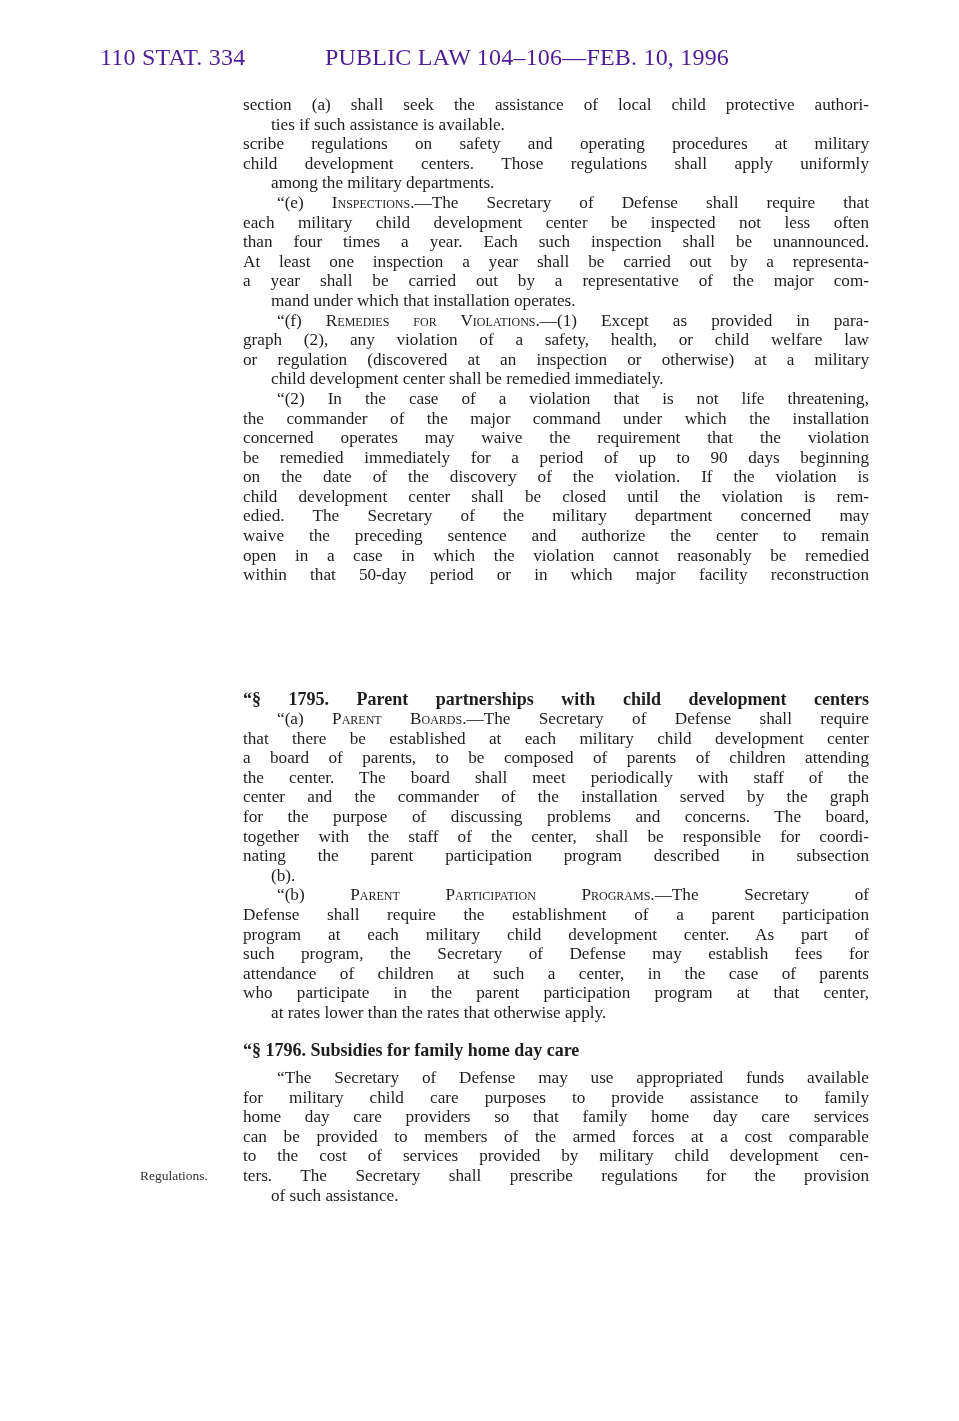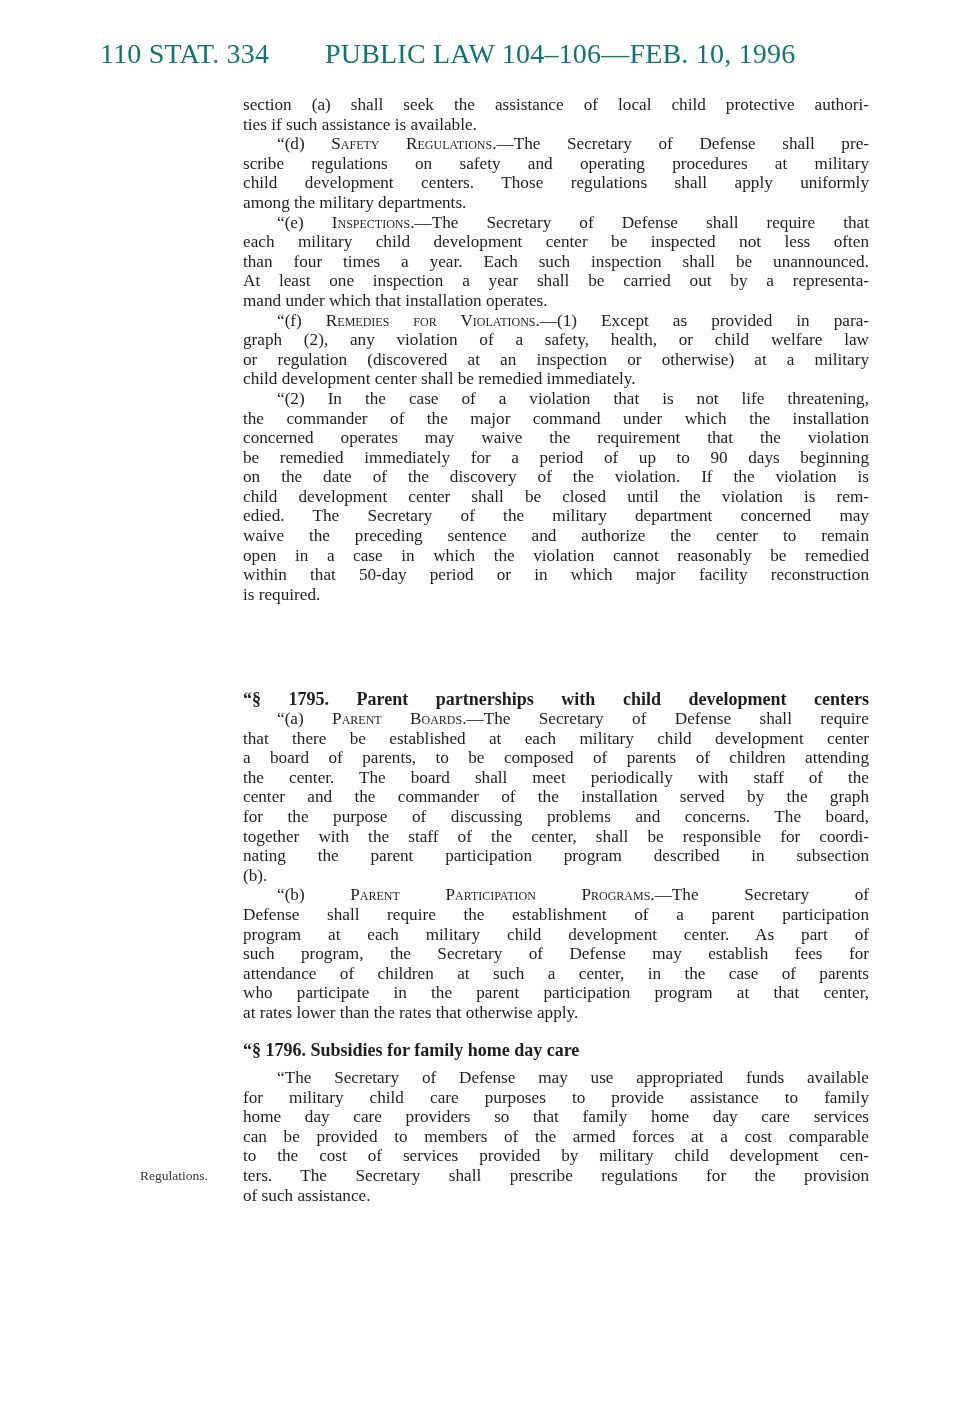--- a/index.html
+++ b/index.html
@@ -1,68 +1,67 @@
 <!DOCTYPE html>
 <html><head>
 <meta charset="utf-8">
 <style>
   html, body { margin: 0; padding: 0; background: #ffffff; }
   body { width: 959px; height: 1421px; position: relative; overflow: hidden; color: #1e1e1e;
          font-family: "Liberation Serif", "DejaVu Serif", serif; }
-  .hdr { position: absolute; top: 38px; font-size: 28px; letter-spacing: 0.2px; color: #0f766e; }
+  .hdr { position: absolute; top: 44px; font-size: 24px; letter-spacing: 0.2px; color: #4c1d95; }
   .hdr.left { left: 100px; }
   .hdr.center { left: 325px; }
   .body-col { position: absolute; left: 243px; width: 626px; }
   .ln { height: 19.6px; line-height: 19.6px; font-size: 17.2px; white-space: nowrap;
         text-align: justify; text-align-last: justify; overflow: visible; }
-  .ln.last { text-align-last: left; }
+  .ln.last { text-align-last: left; margin-left: 28px; }
   .ln.ind { padding-left: 34px; }
   .sc { font-variant: small-caps; }
   .sec-head { position: absolute; left: 243px; width: 626px; font-weight: bold; font-size: 18px;
               line-height: 22px; white-space: nowrap; text-align: justify; text-align-last: justify; }
   .sec-head.left { text-align-last: left; }
   .margin-note { position: absolute; left: 102px; font-size: 13.5px; color: #333; }
 </style>
 </head>
 <body>
 
 <div class="hdr left">110 STAT. 334</div>
 <div class="hdr center">PUBLIC LAW 104–106—FEB. 10, 1996</div>
 
 <div class="body-col" style="top:95px;">
   <div class="ln">section (a) shall seek the assistance of local child protective authori-</div>
   <div class="ln last">ties if such assistance is available.</div>
 
-  <div class="ln ind"><span>“(d) </span><span class="sc">Safety Regulations.</span><span>—The Secretary of Defense shall pre-</span></div>
   <div class="ln">scribe regulations on safety and operating procedures at military</div>
   <div class="ln">child development centers. Those regulations shall apply uniformly</div>
   <div class="ln last">among the military departments.</div>
 
   <div class="ln ind"><span>“(e) </span><span class="sc">Inspections.</span><span>—The Secretary of Defense shall require that</span></div>
   <div class="ln">each military child development center be inspected not less often</div>
   <div class="ln">than four times a year. Each such inspection shall be unannounced.</div>
   <div class="ln">At least one inspection a year shall be carried out by a representa-</div>
+  <div class="ln">a year shall be carried out by a representative of the major com-</div>
   <div class="ln last">mand under which that installation operates.</div>
 
   <div class="ln ind"><span>“(f) </span><span class="sc">Remedies for Violations.</span><span>—(1) Except as provided in para-</span></div>
   <div class="ln">graph (2), any violation of a safety, health, or child welfare law</div>
   <div class="ln">or regulation (discovered at an inspection or otherwise) at a military</div>
   <div class="ln last">child development center shall be remedied immediately.</div>
 
   <div class="ln ind">“(2) In the case of a violation that is not life threatening,</div>
   <div class="ln">the commander of the major command under which the installation</div>
   <div class="ln">concerned operates may waive the requirement that the violation</div>
   <div class="ln">be remedied immediately for a period of up to 90 days beginning</div>
   <div class="ln">on the date of the discovery of the violation. If the violation is</div>
   <div class="ln">child development center shall be closed until the violation is rem-</div>
   <div class="ln">edied. The Secretary of the military department concerned may</div>
   <div class="ln">waive the preceding sentence and authorize the center to remain</div>
   <div class="ln">open in a case in which the violation cannot reasonably be remedied</div>
   <div class="ln">within that 50-day period or in which major facility reconstruction</div>
-  <div class="ln last">is required.</div>
 </div>
 
 <div class="sec-head" style="top:681px;margin-top:7px;">“§ 1795. Parent partnerships with child development centers</div>
 
 <div class="body-col" style="top:709px;">
   <div class="ln ind"><span>“(a) </span><span class="sc">Parent Boards.</span><span>—The Secretary of Defense shall require</span></div>
   <div class="ln">that there be established at each military child development center</div>
   <div class="ln">a board of parents, to be composed of parents of children attending</div>
   <div class="ln">the center. The board shall meet periodically with staff of the</div>
   <div class="ln">center and the commander of the installation served by the graph</div>

